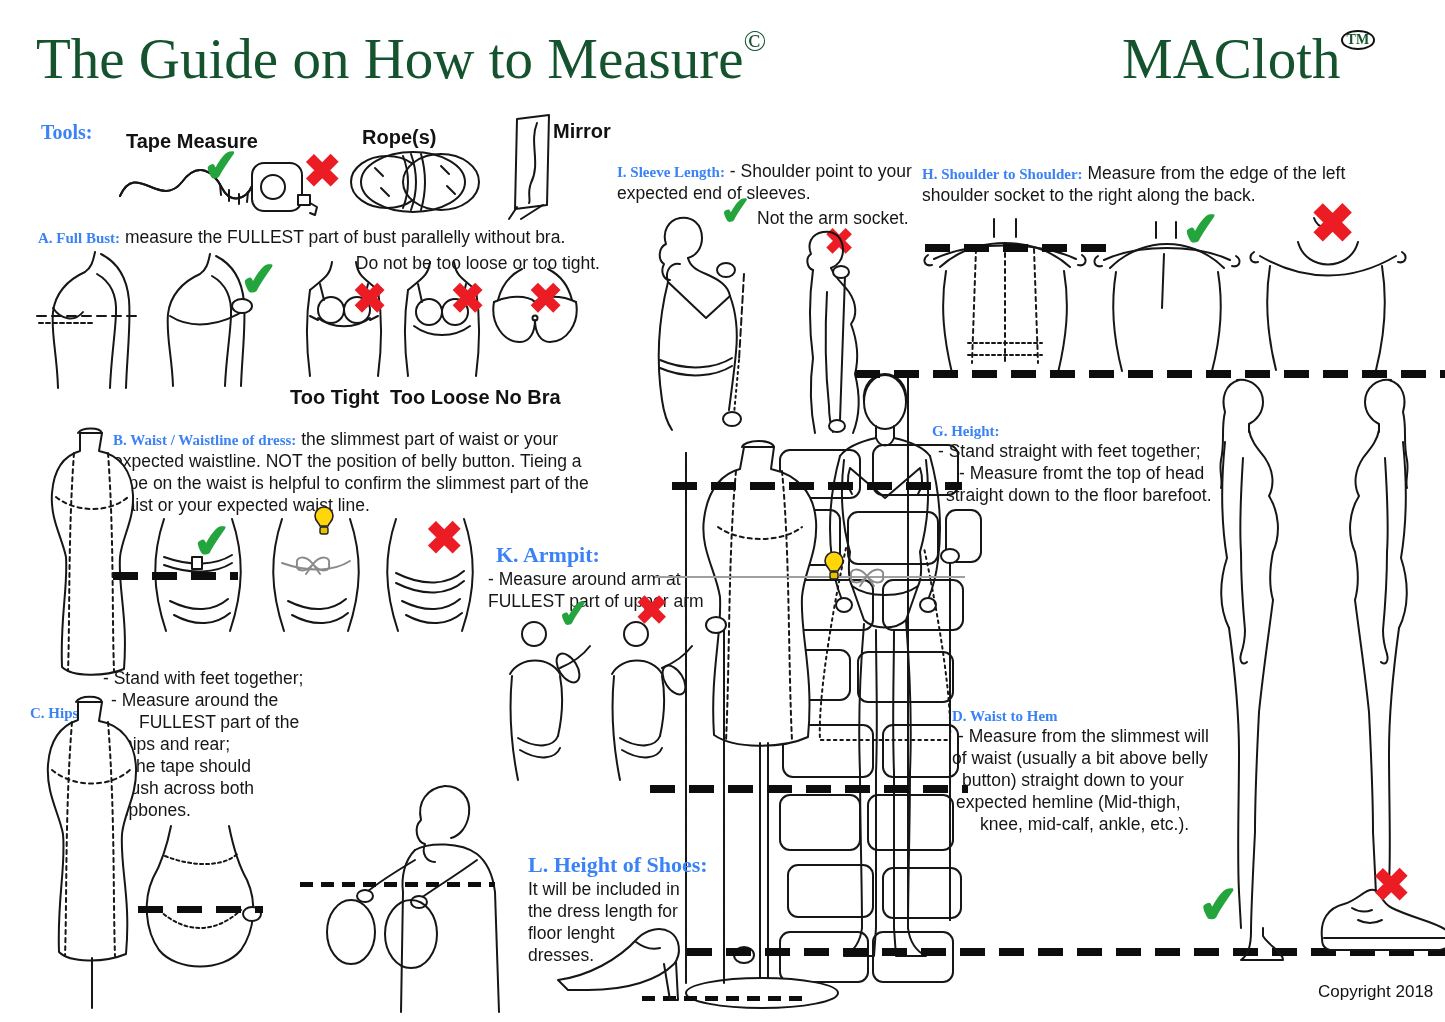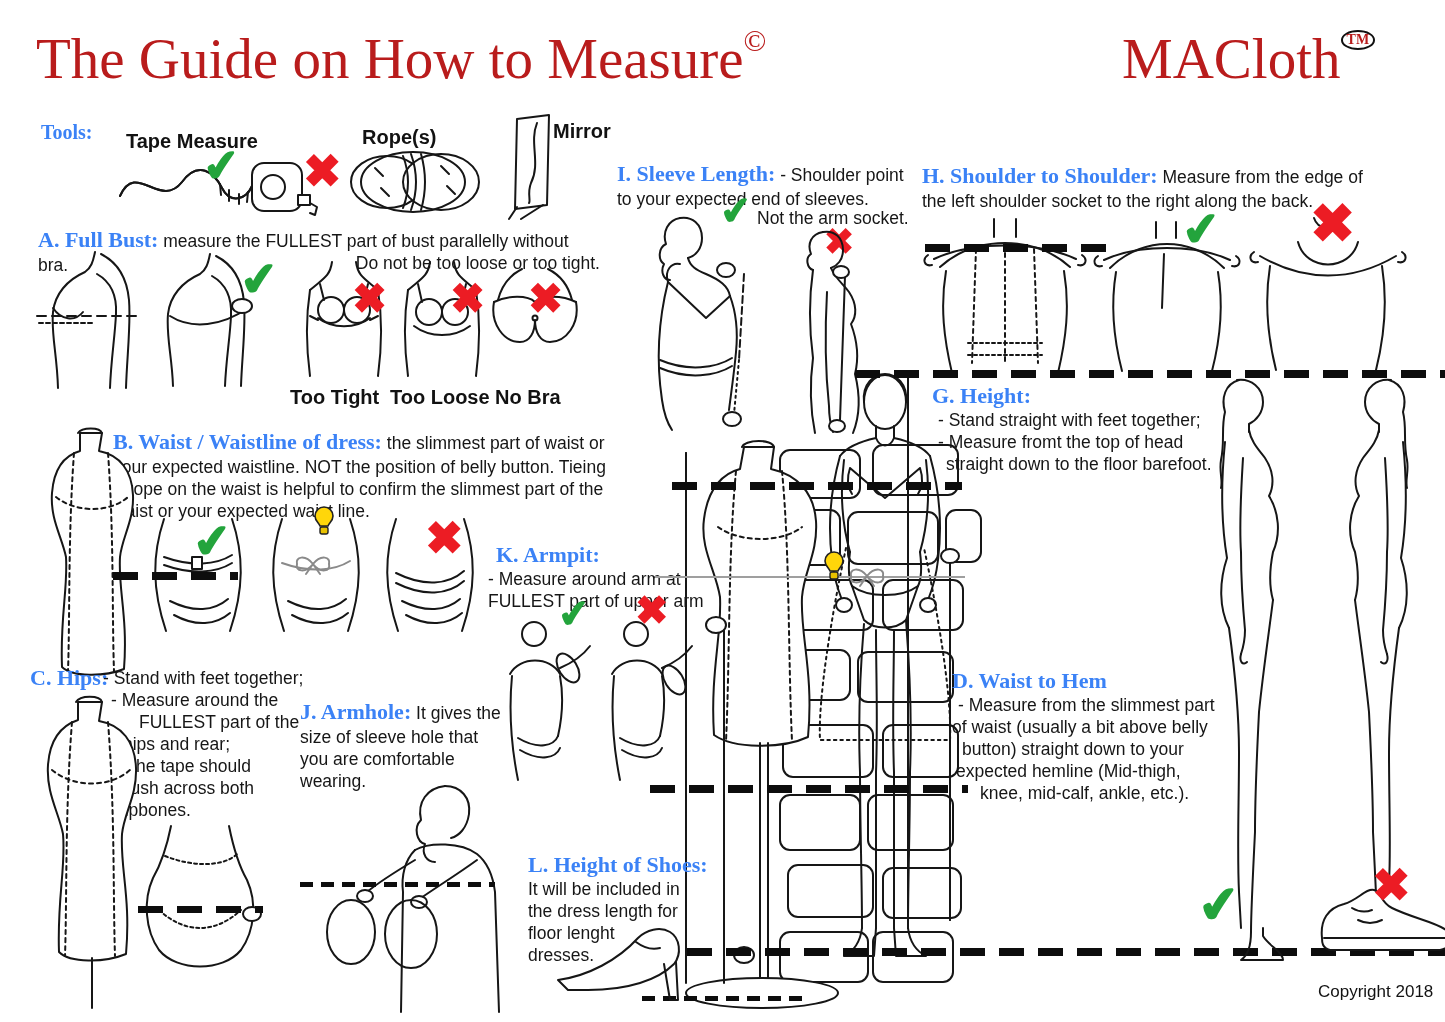--- a/index.html
+++ b/index.html
@@ -1,22 +1,22 @@
 <!DOCTYPE html>
 <html><head>
 <meta charset="utf-8">
 <style>
   html,body{margin:0;padding:0;background:#fff;}
   #canvas{position:relative;width:1445px;height:1022px;background:#fff;overflow:hidden;
           font-family:"Liberation Sans",sans-serif;color:#121212;}
   .abs{position:absolute;}
   .ser{font-family:"Liberation Serif",serif;font-weight:bold;color:#3b82f6;}
   .txt{font-size:17.5px;line-height:1.26;color:#161616;}
-  .h1{font-size:57px;font-family:"Liberation Serif",serif;color:#b91c1c;}
-  .sech{font-size:22px;}
+  .h1{font-size:57px;font-family:"Liberation Serif",serif;color:#14532d;}
+  .sech{font-size:15px;margin-top:40px;}
   .blab{font-weight:bold;font-size:19px;}
   .chk{color:#23A43C;font-weight:bold;transform:rotate(-6deg);line-height:1;}
   .xmk{color:#EC1C24;font-weight:900;line-height:1;}
   .dash{background:repeating-linear-gradient(90deg,#0d0d0d 0 25px,transparent 25px 39px);height:8px;}
   .dashthin{background:repeating-linear-gradient(90deg,#0d0d0d 0 13px,transparent 13px 21px);height:5px;}
   .grayline{height:2px;background:#9f9f9f;}
   .fig *{fill:none;stroke:#161616;stroke-width:2;stroke-linecap:round;stroke-linejoin:round;}
   .fig .wf{fill:#fff;}
   .fig .gray{stroke:#8a8a8a;}
   .fig .lite{stroke:#b5b5b5;}
@@ -177,24 +177,20 @@
     <line x1="70" y1="266" x2="70" y2="316"></line>
   </svg>
   <svg class="abs fig" style="left:135px;top:822px;" width="130" height="175" viewBox="0 0 130 175">
     <path d="M36,4 C32,24 26,42 18,56 C8,78 10,108 24,128 C42,150 88,150 106,128 C120,108 122,80 112,58 C104,44 98,24 94,4"></path>
     <path d="M30,34 C60,46 90,44 102,32" stroke-dasharray="3 3"></path>
     <path d="M24,88 C50,112 80,112 106,88" stroke-dasharray="3 3"></path>
     <ellipse class="wf" cx="117" cy="92" rx="9" ry="7"></ellipse>
   </svg>
   <div class="abs dash" style="left:138px;top:906px;width:125px;height:7px;"></div>
 
-  <div class="abs txt" style="left:300px;top:698px;width:208px;">
-    <span class="ser sech">J. Armhole:</span>
-    <span>It gives the size of sleeve hole that you are comfortable wearing.</span>
-  </div>
   <svg class="abs fig" style="left:295px;top:780px;" width="210" height="235" viewBox="0 0 210 235">
     <path d="M150,6 C132,8 122,22 126,40 C118,48 122,62 130,64 C126,74 132,82 140,82"></path>
     <path d="M150,6 C166,6 176,18 174,34 C172,48 164,56 156,58"></path>
     <path d="M120,70 C134,62 166,62 182,74 C192,82 198,96 200,112 L204,232"></path>
     <path d="M120,70 C110,80 106,96 108,112 L106,232"></path>
     <path d="M120,80 C100,92 84,102 72,112 M182,80 C160,96 140,108 126,118"></path>
     <ellipse class="wf" cx="70" cy="116" rx="8" ry="6"></ellipse>
       <ellipse class="wf" cx="124" cy="122" rx="8" ry="6"></ellipse>
     <ellipse cx="56" cy="152" rx="24" ry="32" stroke-width="4"></ellipse>
     <ellipse cx="116" cy="154" rx="26" ry="34" stroke-width="4"></ellipse>
@@ -372,28 +368,28 @@
 
   <div class="abs dash" style="left:855px;top:370px;width:590px;"></div>
   <div class="abs dash" style="left:672px;top:482px;width:290px;"></div>
   <div class="abs dash" style="left:650px;top:785px;width:318px;"></div>
   <div class="abs dash" style="left:648px;top:948px;width:797px;"></div>
   <div class="abs dashthin" style="left:642px;top:996px;width:160px;"></div>
 
   <div class="abs" style="left:932px;top:383px;width:280px;">
     <div class="ser sech">G. Height:</div>
     <div class="txt" style="padding-left:6px;">- Stand straight with feet together;</div>
-    <div class="txt" style="padding-left:6px;">- Measure fromt the top of head</div>
+    <div class="txt" style="padding-left:6px;margin-left:21px;">- Measure fromt the top of head</div>
     <div class="txt" style="padding-left:14px;">straight down to the  floor barefoot.</div>
   </div>
 
 
   <div class="abs" style="left:952px;top:668px;width:270px;">
     <div class="ser sech">D. Waist to Hem</div>
-    <div class="txt" style="padding-left:6px;">- Measure from the slimmest part</div>
+    <div class="txt" style="padding-left:6px;">- Measure from the slimmest will</div>
     <div class="txt">of waist (usually a  bit  above belly</div>
     <div class="txt" style="padding-left:10px;">button) straight down to your</div>
     <div class="txt" style="padding-left:4px;">expected hemline (Mid-thigh,</div>
     <div class="txt" style="padding-left:28px;">knee, mid-calf, ankle, etc.).</div>
   </div>
 
   <div class="abs chk" style="left:1198px;top:880px;font-size:50px;">✔</div>
 
   <div class="abs" style="left:528px;top:852px;width:190px;">
     <div class="ser" style="font-size:22px;">L. Height of Shoes:</div>

